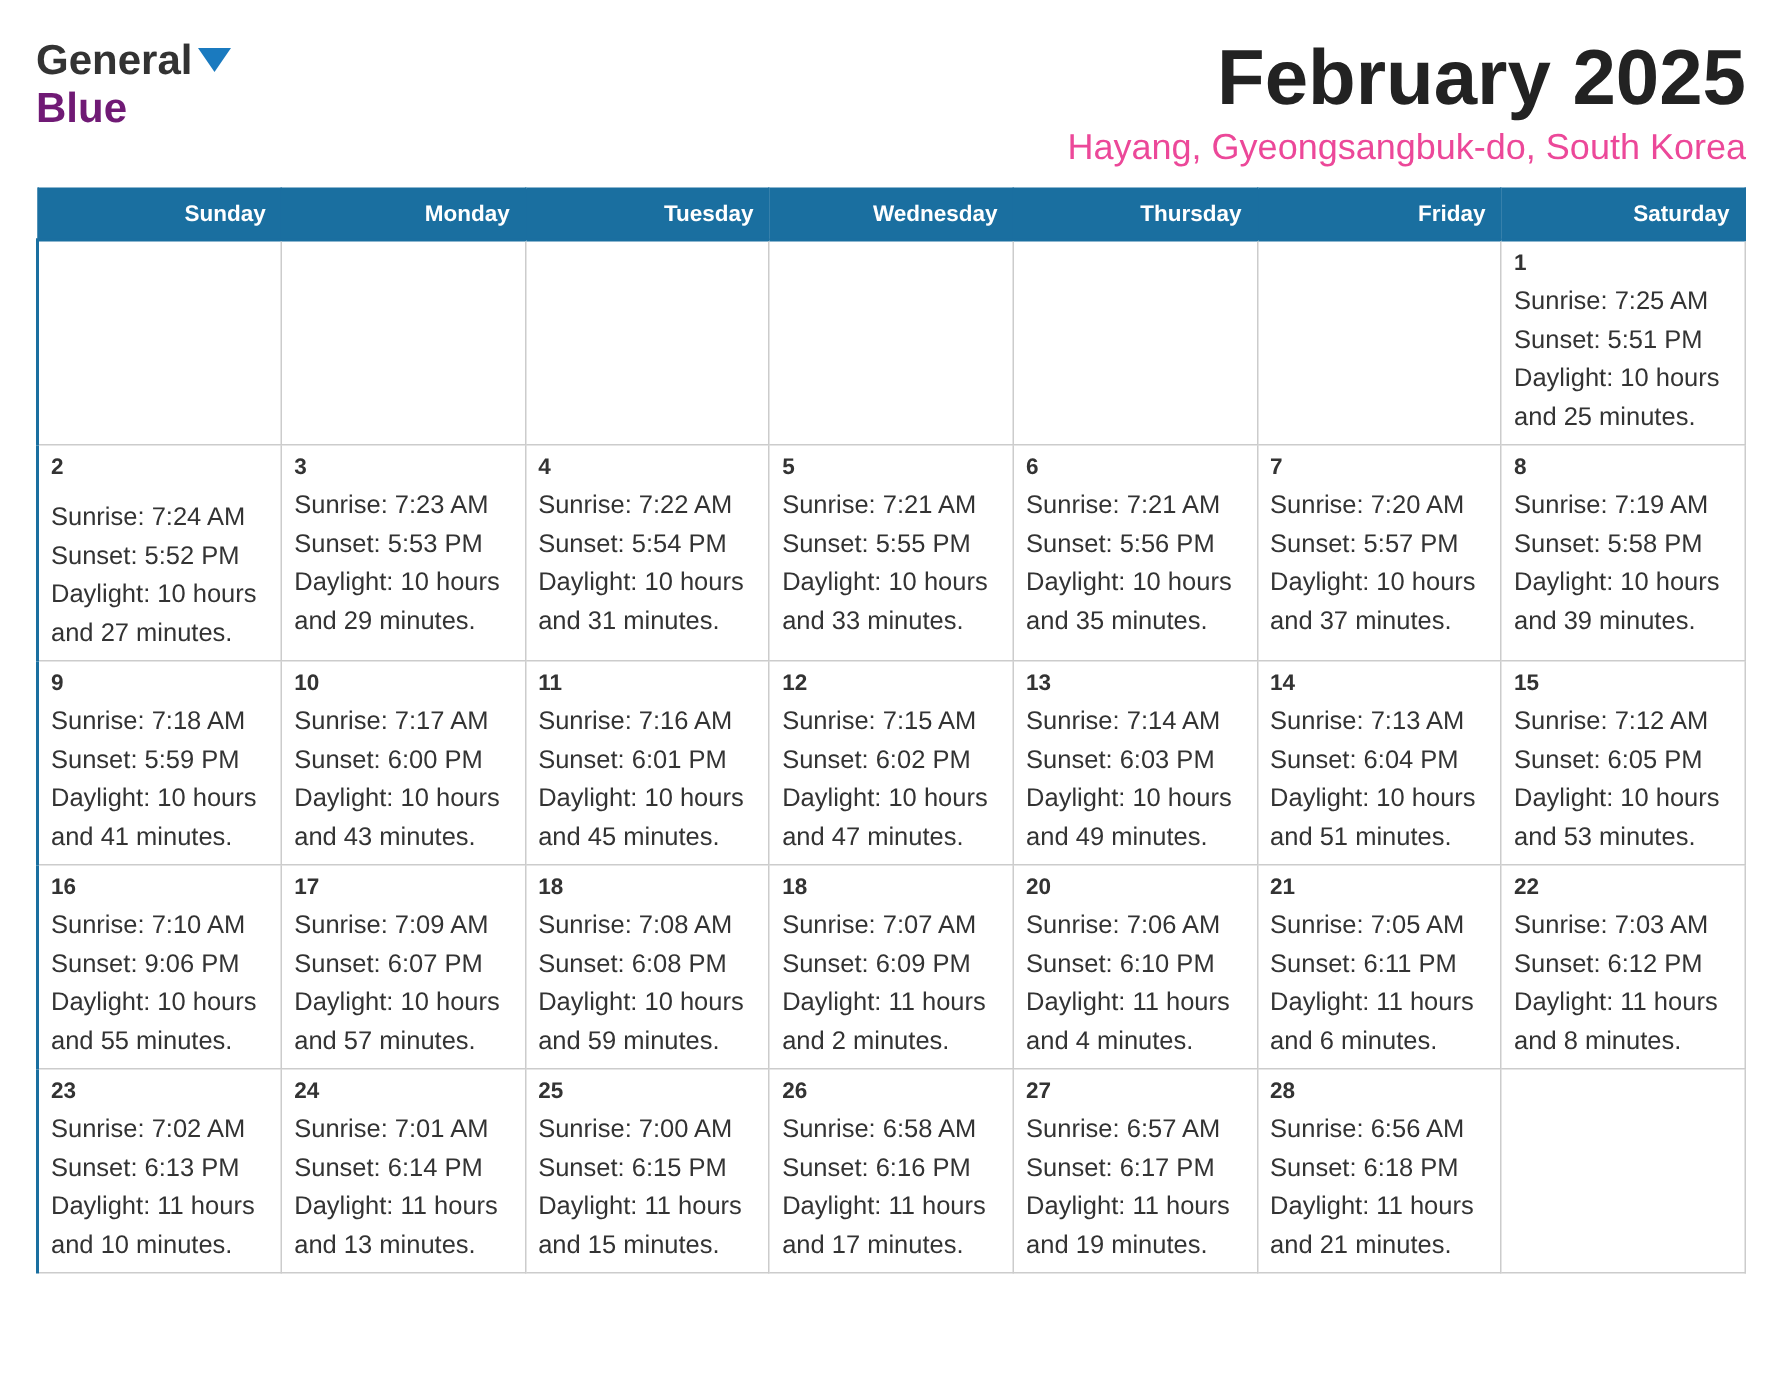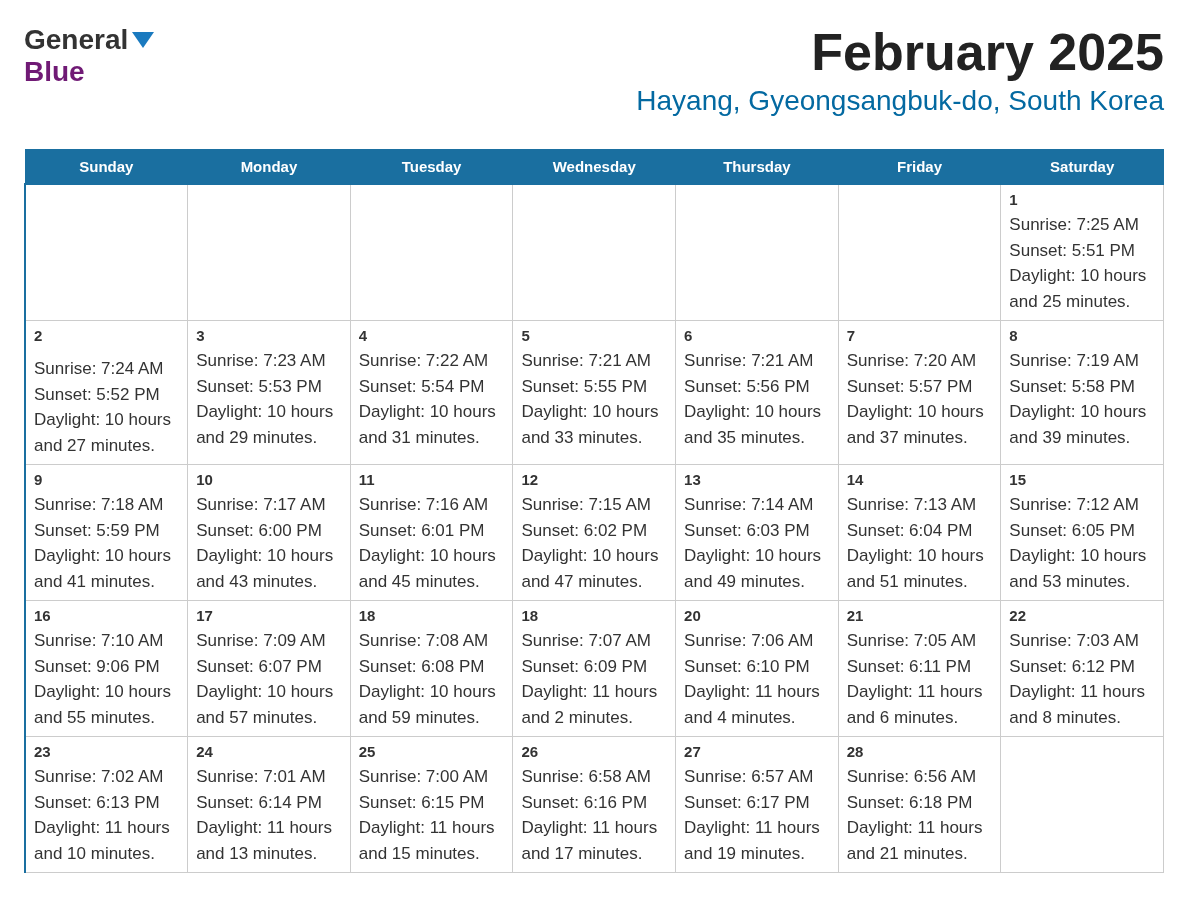--- a/index.html
+++ b/index.html
@@ -6,21 +6,21 @@
     body {
       font-family: Arial, sans-serif;
       background: #fff;
       padding: 24px;
       color: #333;
     }
     .header {
       display: flex;
       justify-content: space-between;
       align-items: flex-start;
-      margin-bottom: 32px;
+      margin-bottom: 12px;
     }
     .logo {
       display: flex;
       flex-direction: column;
       align-items: flex-start;
     }
     .logo-text-general {
       font-size: 28px;
       font-weight: bold;
       color: #333;
@@ -38,36 +38,36 @@
     .title-block {
       text-align: right;
     }
     .cal-title {
       font-size: 52px;
       font-weight: bold;
       color: #222;
       line-height: 1.1;
     }
     .cal-subtitle {
-      font-size: 28px;
-      color: #0369a1;
+      font-size: 24px;
+      color: #ec4899;
       margin-top: 4px;
     }
     .calendar {
       width: 100%;
       border-collapse: collapse;
       table-layout: fixed;
     }
     .calendar thead th {
       background-color: #1a6fa0;
       color: #fff;
       font-size: 15px;
       font-weight: bold;
       padding: 8px 10px;
-      text-align: center;
+      text-align: right;
       border: 1px solid #1a6fa0;
     }
     .calendar tbody td {
       border: 1px solid #ccc;
       vertical-align: top;
       padding: 6px 8px;
       height: 110px;
       background: #fff;
       font-size: 12px;
       color: #333;

